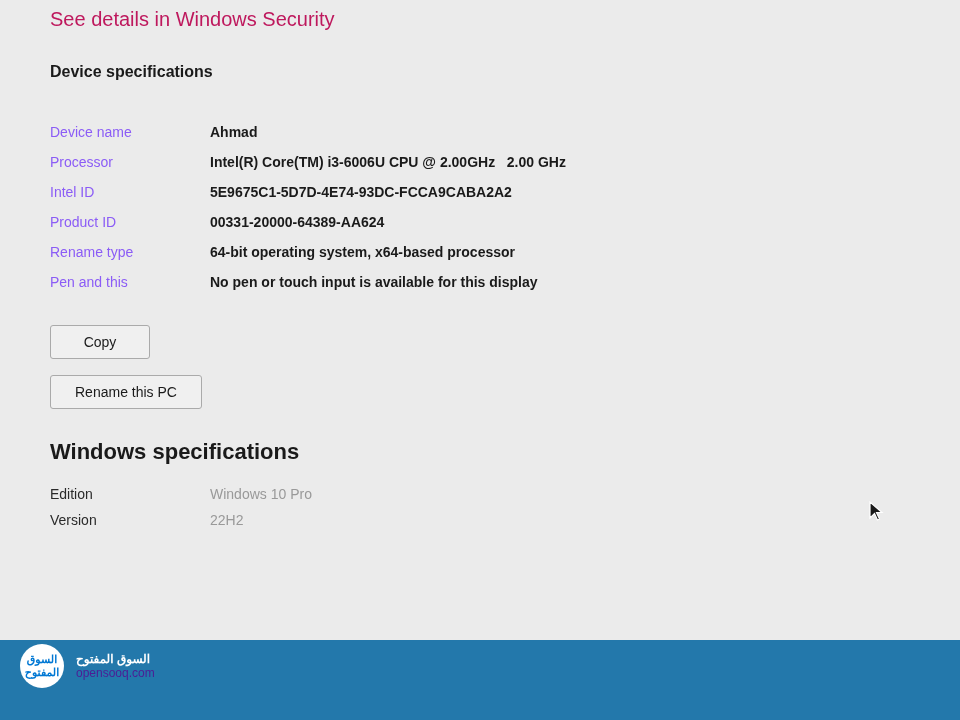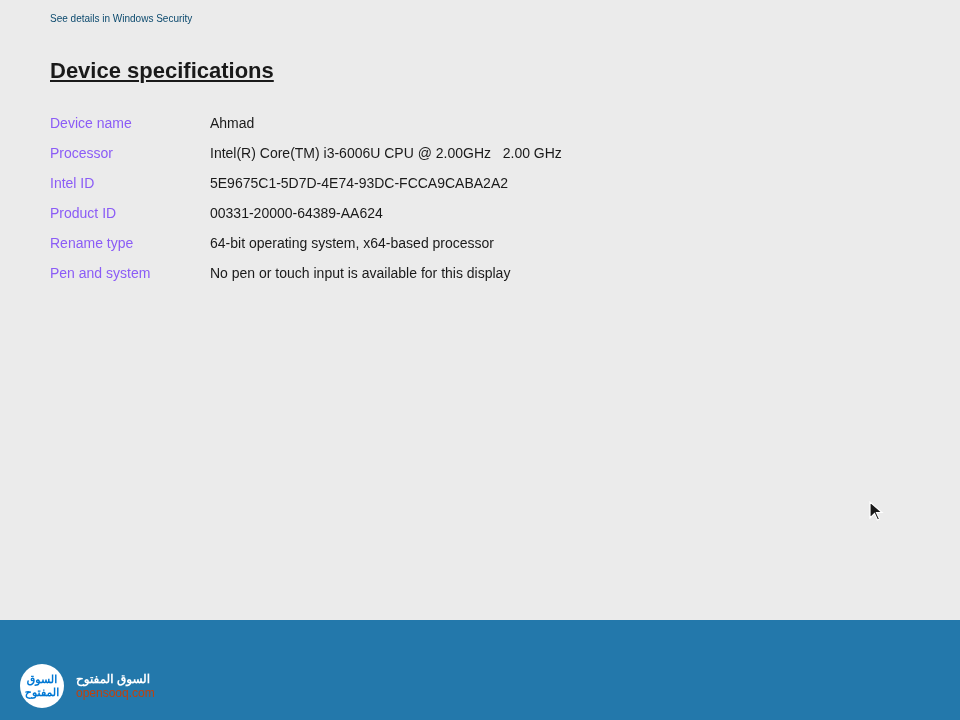--- a/index.html
+++ b/index.html
@@ -26,39 +26,38 @@
     }
 
     
     .top-bar {
       background: #ebebeb;
       padding: 8px 50px 12px 50px;
       border-bottom: none;
     }
 
     .top-link {
-      color: #0c4a6e;
-      font-size: 10px;
+      color: #be185d;
+      font-size: 20px;
       text-decoration: none;
       cursor: pointer;
     }
 
     
     .main-content {
       padding: 20px 50px 20px 50px;
       background: #ebebeb;
     }
 
     
     .section-heading {
-      font-size: 22px;
+      font-size: 16px;
       font-weight: 600;
       color: #1a1a1a;
-      margin-bottom: 24px;
-      text-decoration: underline;
+      margin-bottom: 36px;
     }
 
     
     .specs-table {
       width: 100%;
       border-collapse: collapse;
       margin-bottom: 28px;
     }
 
     .specs-table tr {
@@ -75,21 +74,21 @@
     .specs-table .label-cell {
       width: 160px;
       color: #8b5cf6;
       font-weight: 400;
       padding-right: 20px;
       white-space: nowrap;
     }
 
     .specs-table .value-cell {
       color: #1a1a1a;
-      font-weight: 400;
+      font-weight: 700;
     }
 
     
     .button-row {
       display: flex;
       flex-direction: column;
       gap: 16px;
       margin-top: 10px;
       margin-bottom: 30px;
     }
@@ -149,25 +148,25 @@
       pointer-events: none;
       z-index: 100;
     }
 
     
     .watermark {
       position: absolute;
       bottom: 0;
       left: 0;
       right: 0;
-      height: 100px;
+      height: 80px;
       background: rgba(0,100,160,0.85);
       display: flex;
-      align-items: flex-end;
-      padding: 12px 20px;
+      align-items: flex-start;
+      padding: 4px 20px;
       z-index: 50;
     }
   </style>
 </head>
 <body>
 
 <div class="page-container">
 
   <div class="top-bar">
     <a class="top-link">See details in Windows Security</a>
@@ -194,40 +193,60 @@
           </tr>
           <tr>
             <td class="label-cell">Product ID</td>
             <td class="value-cell">00331-20000-64389-AA624</td>
           </tr>
           <tr>
             <td class="label-cell">Rename type</td>
             <td class="value-cell">64-bit operating system, x64-based processor</td>
           </tr>
           <tr>
-            <td class="label-cell">Pen and system</td>
+            <td class="label-cell">Pen and this</td>
             <td class="value-cell">No pen or touch input is available for this display</td>
           </tr>
         </tbody>
       </table>
 
+      <div class="button-row">
+        <button class="btn">Copy</button>
+        <button class="btn">Rename this PC</button>
+      </div>
     </div>
 
+    <div>
+      <h2 class="win-spec-heading">Windows specifications</h2>
+
+      <table class="win-specs-table">
+        <tbody>
+          <tr>
+            <td class="label-cell">Edition</td>
+            <td class="value-cell" style="color:#999;">Windows 10 Pro</td>
+          </tr>
+          <tr>
+            <td class="label-cell">Version</td>
+            <td class="value-cell" style="color:#999;">22H2</td>
+          </tr>
+        </tbody>
+      </table>
+    </div>
 
   </div>
 
   <svg class="cursor" viewBox="0 0 20 24" fill="none" xmlns="http://www.w3.org/2000/svg">
     <path d="M2 2L2 18L6.5 13.5L9.5 20L11.5 19L8.5 12.5L14 12.5L2 2Z" fill="#1a1a1a" stroke="white" stroke-width="1.2"></path>
   </svg>
 
   <div class="watermark">
     <div style="display:flex;align-items:center;gap:12px;">
       <div style="background:#fff;border-radius:50%;width:44px;height:44px;display:flex;align-items:center;justify-content:center;">
         <span style="color:#0078d4;font-weight:900;font-size:11px;text-align:center;line-height:1.2;">السوق<br>المفتوح</span>
       </div>
       <div>
         <div style="color:#fff;font-size:12px;font-weight:600;">السوق المفتوح</div>
-        <div style="color:#c2410c;font-size:12px;">opensooq.com</div>
+        <div style="color:#4c1d95;font-size:12px;">opensooq.com</div>
       </div>
     </div>
   </div>
 
 </div>
 
 </body></html>

